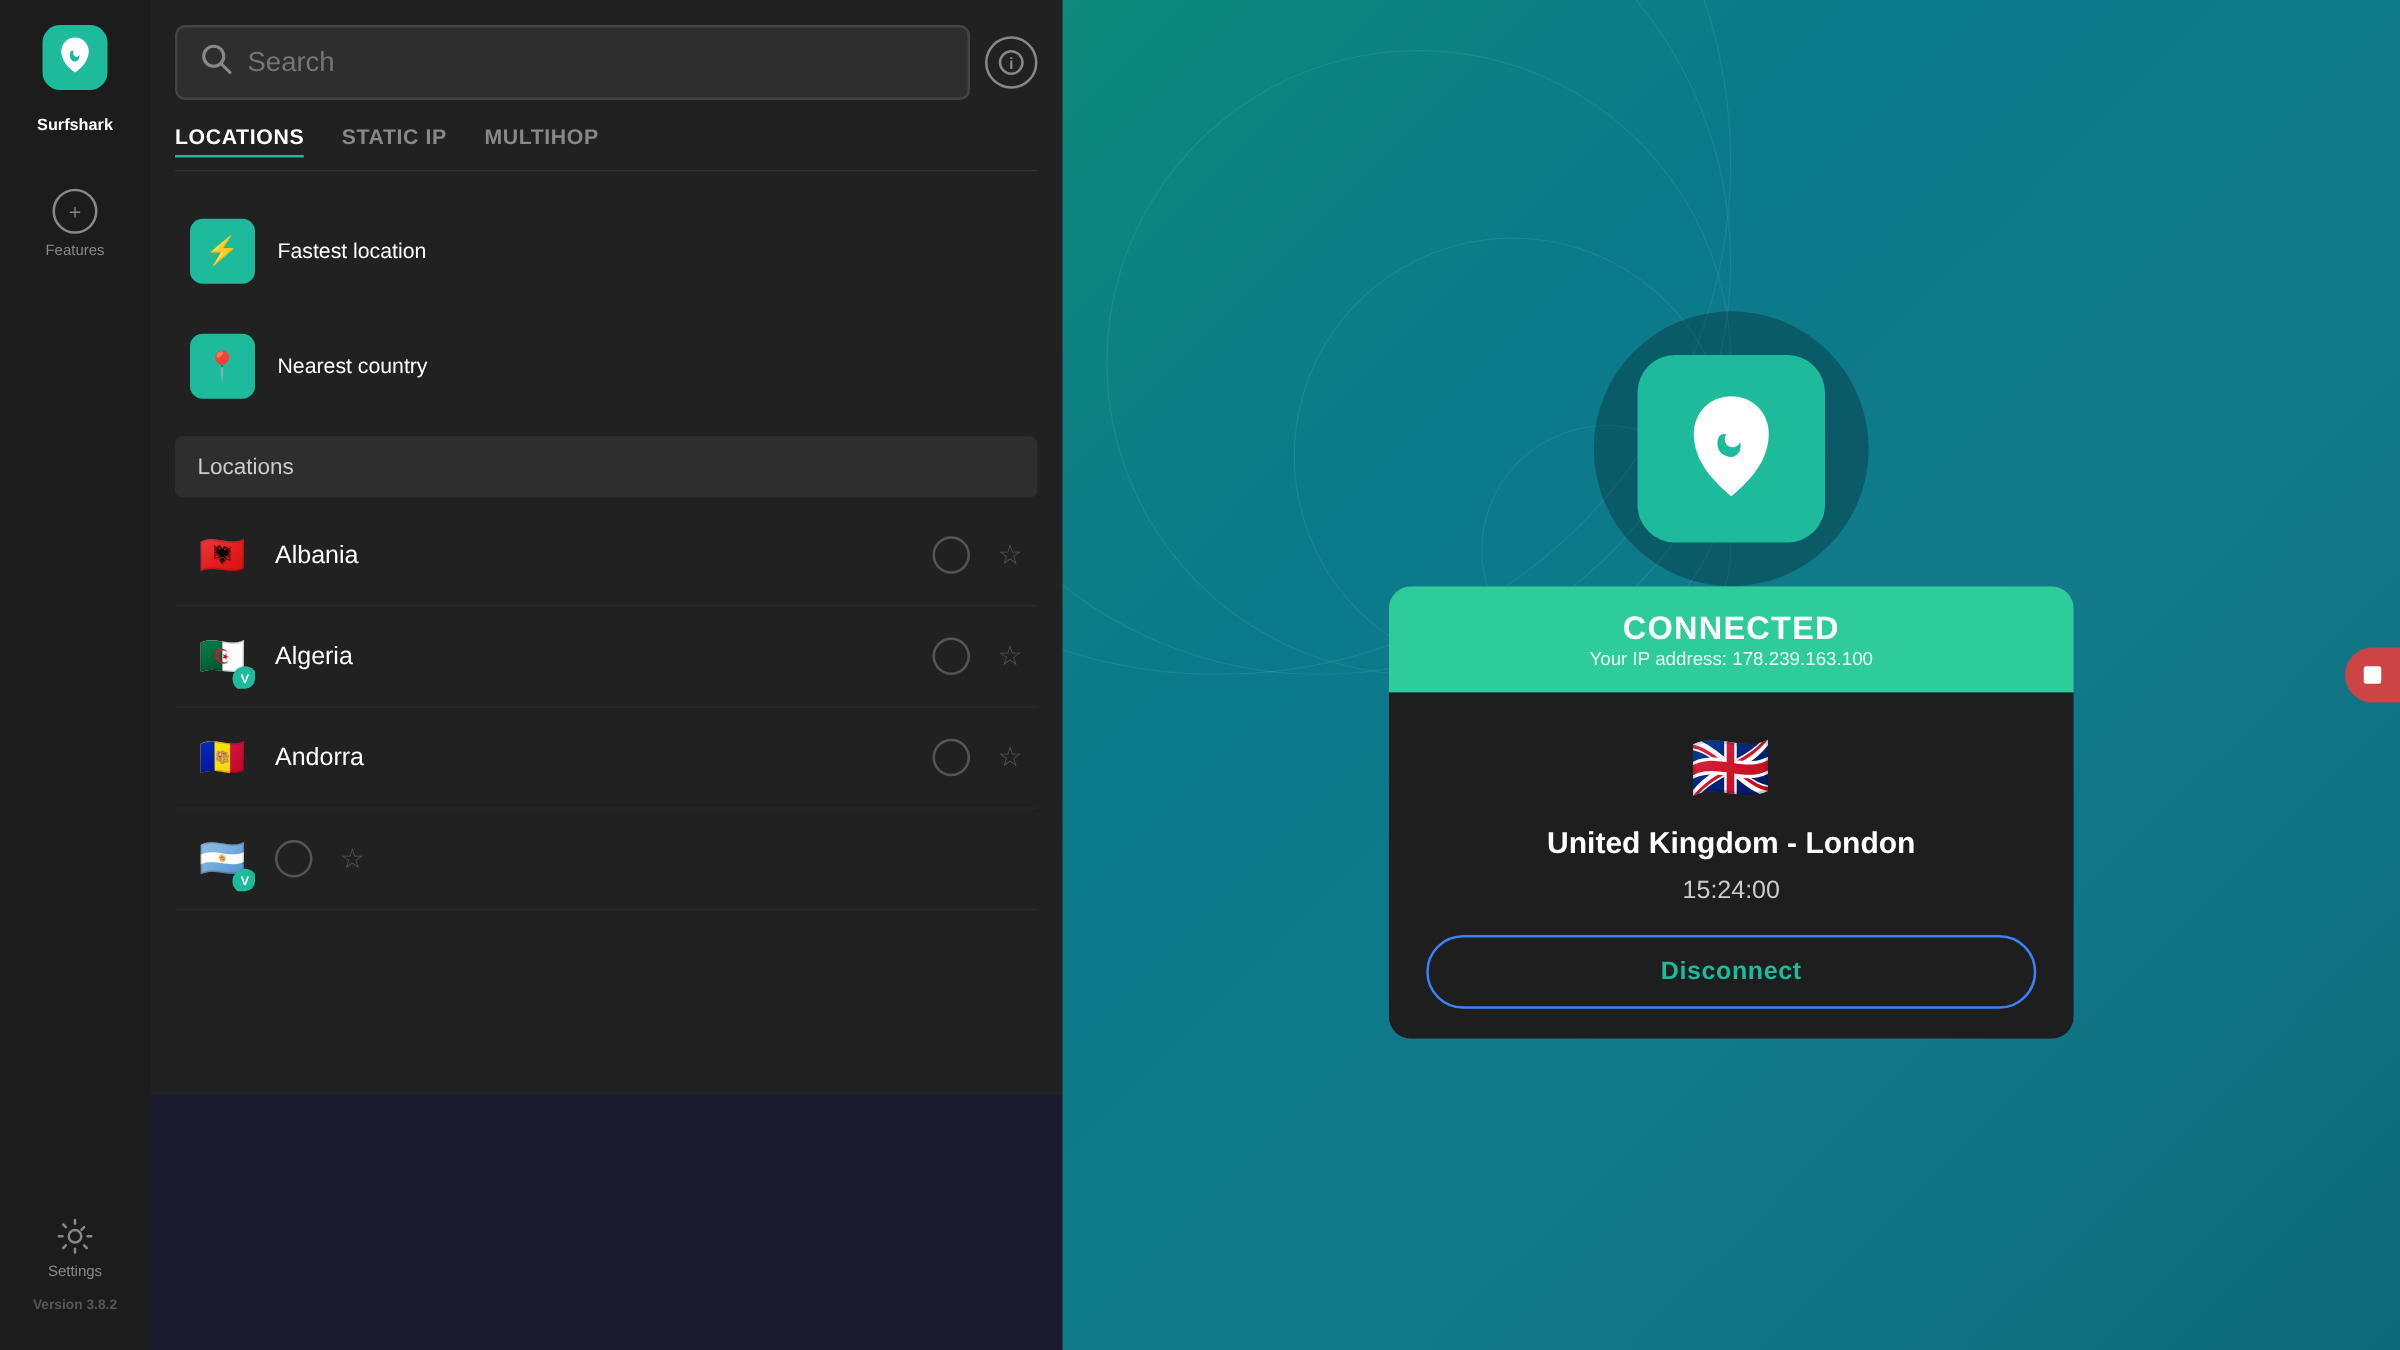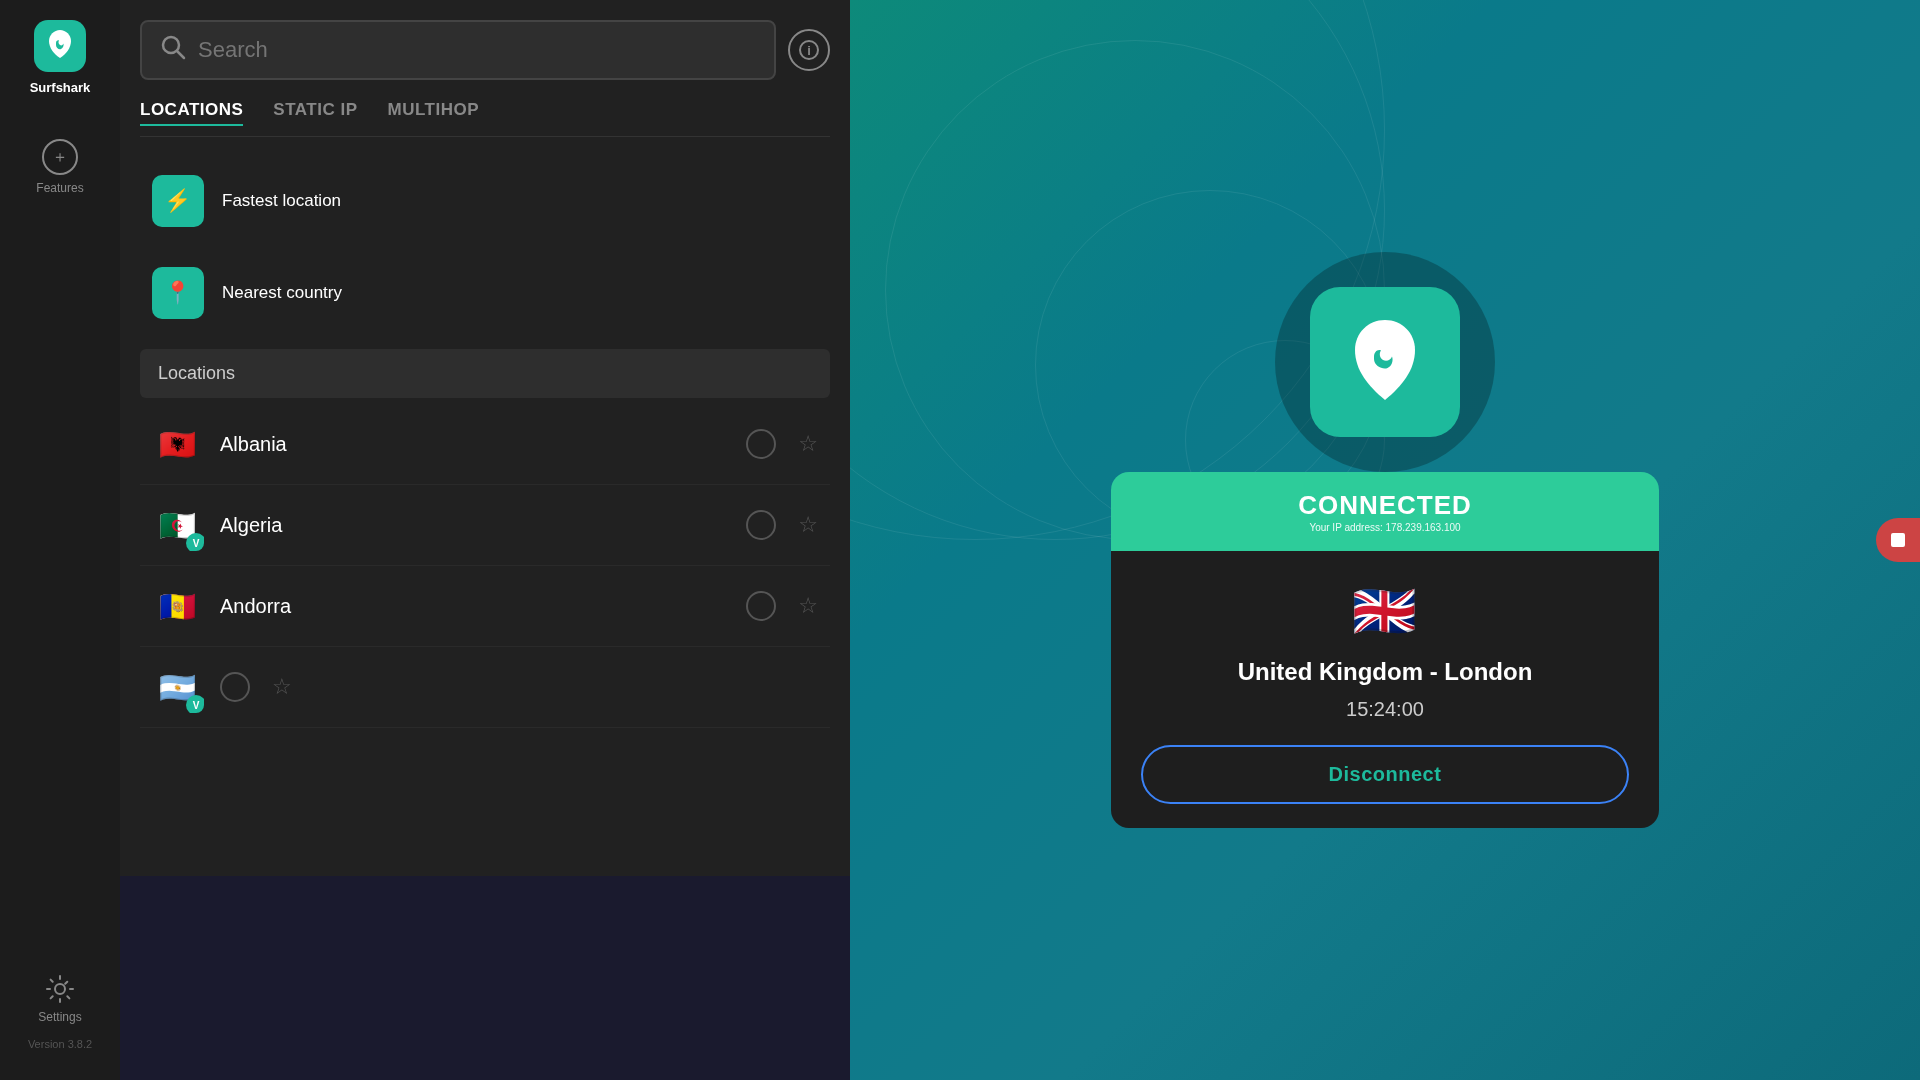--- a/index.html
+++ b/index.html
@@ -20,21 +20,21 @@
       display: flex;
       flex-direction: column;
       align-items: center;
       padding: 20px 0;
       height: 1080px;
     }
     .sidebar-logo {
       display: flex;
       flex-direction: column;
       align-items: center;
-      gap: 8px;
+      gap: 20px;
       margin-bottom: 30px;
     }
     .logo-icon {
       width: 52px;
       height: 52px;
       background: #1dba9c;
       border-radius: 14px;
       display: flex;
       align-items: center;
       justify-content: center;
@@ -75,20 +75,21 @@
       align-items: center;
       gap: 6px;
       cursor: pointer;
       color: #888;
       padding-bottom: 10px;
     }
     .sidebar-version {
       font-size: 11px;
       color: #555;
       margin-top: 8px;
+      font-weight: bold;
     }
 
     
     .left-panel {
       width: 730px;
       min-width: 730px;
       background: #212121;
       height: 876px;
       display: flex;
       flex-direction: column;
@@ -340,21 +341,21 @@
       padding: 18px 30px;
       text-align: center;
     }
     .connected-title {
       font-size: 26px;
       font-weight: 700;
       color: #ffffff;
       letter-spacing: 1px;
     }
     .connected-ip {
-      font-size: 10px;
+      font-size: 15px;
       color: rgba(255,255,255,0.9);
       margin-top: 1px;
     }
     .connected-details {
       background: #1e1e1e;
       padding: 30px 30px 24px;
       display: flex;
       flex-direction: column;
       align-items: center;
       gap: 10px;

